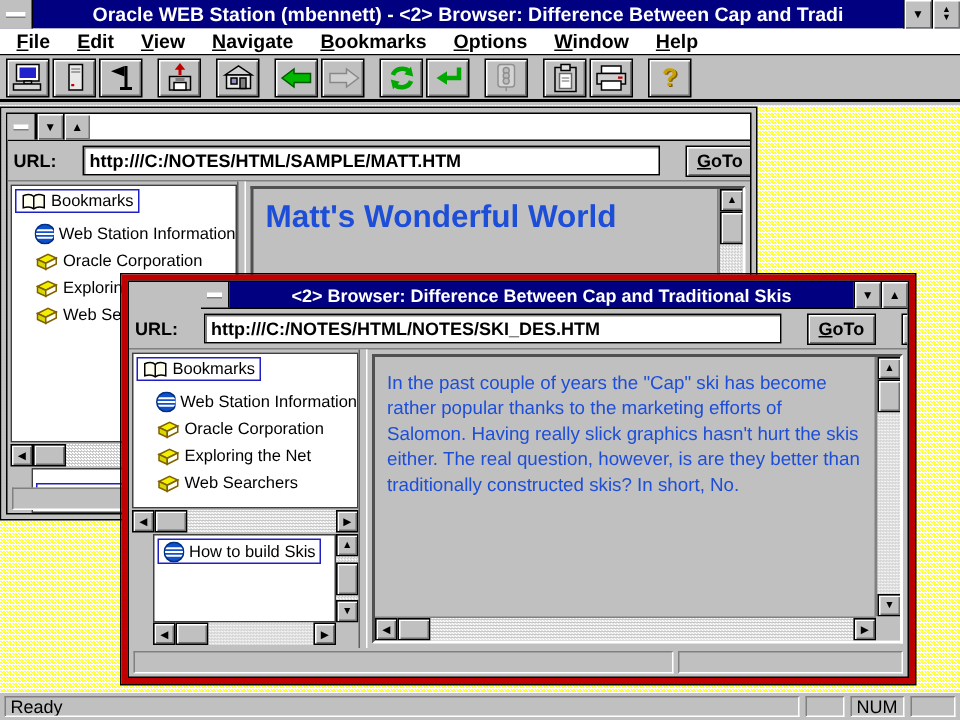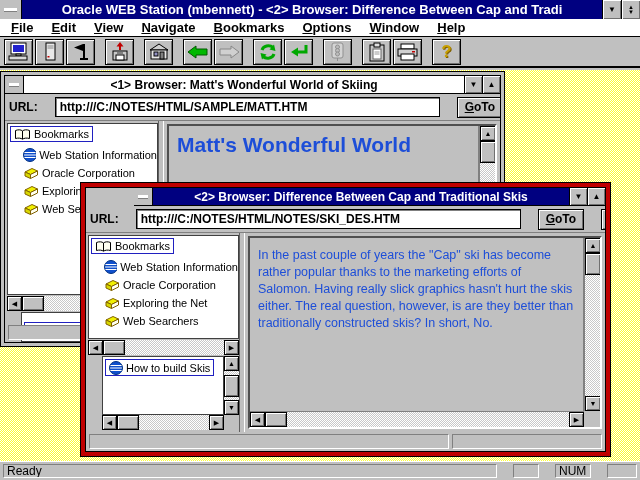--- a/index.html
+++ b/index.html
@@ -30,21 +30,21 @@
           display:flex; align-items:center; justify-content:center; margin-right:2px; }
   .tgap { width:8px; flex:none; }
   .qmark { color:#c8a000; font-weight:bold; font-size:17px; text-shadow:1px 1px 0 #806000; }
 
   
   .client { position:absolute; left:0; right:0; top:70px; bottom:19px;
             background: repeating-conic-gradient(#ffff2e 0% 25%, #ffffff 0% 50%) 0 0 / 2px 2px; overflow:hidden; }
 
   
   .statusbar { position:absolute; left:0; right:0; bottom:0; height:19px; background:#c0c0c0;
-               border-top:1px solid #fff; display:flex; gap:16px; padding:2px 3px;justify-content:space-between; }
+               border-top:1px solid #fff; display:flex; gap:4px; padding:2px 3px;justify-content:space-between; }
   .statusbar .sunkpanel { font-size:12px; line-height:13px; padding:0 3px; color:#000; overflow:hidden; }
   .sp-ready { flex:1; }
   .sp-a { width:26px; } .sp-num { width:36px; } .sp-b { width:30px; }
 
   
   .cwin { position:absolute; border:1px solid #000; }
   .cwin .frame { width:100%; height:100%; padding:3px; }
   #win1 { left:0; top:1px; width:505px; height:276px; z-index:1; }
   #win1 .frame { background:#c0c0c0; }
   #win2 { left:80px; top:112px; width:531px; height:275px; z-index:2; }
@@ -243,21 +243,20 @@
 
 <div class="client">
 
   <div class="cwin" id="win1">
     <div class="frame">
       <div class="body">
         <div class="ctitle inactive">
           <div class="sysbtn">
               <div class="dash"></div>
             </div>
-          <div class="titletext">&lt;1&gt; Browser:  Matt's Wonderful World of Skiing</div>
           <div class="caption-btns">
             <div class="cap-btn">▼</div>
             <div class="cap-btn">▲</div>
           </div>
         </div>
         <div class="urlrow">
           <span class="urllabel">URL:</span>
           <div class="urlfield">http:///C:/NOTES/HTML/SAMPLE/MATT.HTM</div>
           <div class="pushbtn accel"><u>G</u>oTo</div>
           <div class="pushbtn">New</div>

